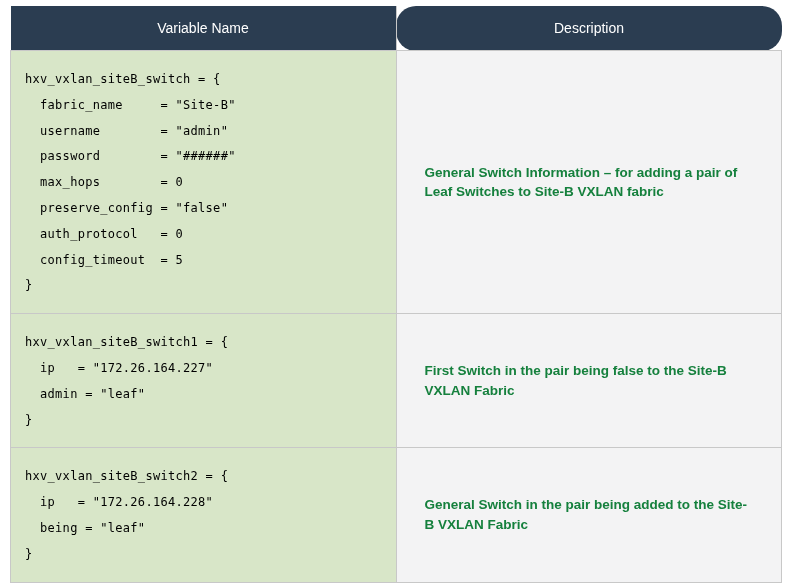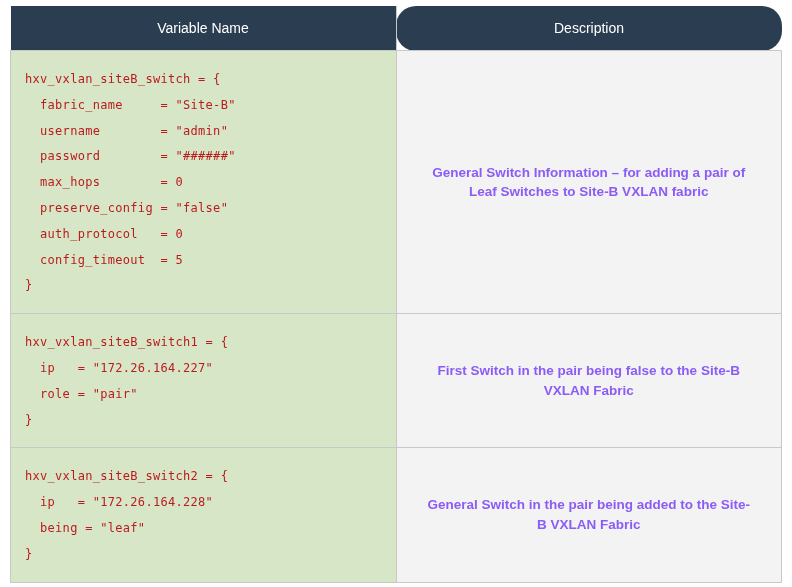--- a/index.html
+++ b/index.html
@@ -36,33 +36,33 @@
       border: 1px solid #c8c8c8;
       vertical-align: middle;
     }
     .config-table td.var-cell {
       background: #d8e6c8;
       padding: 16px 14px 14px 14px;
       width: 49%;
     }
     .config-table td.desc-cell {
       background: #f3f3f4;
-      text-align: center;
+      text-align: left;
       font-weight: 700;
       font-size: 13.5px;
-      color: #8b5cf6;
+      color: #15803d;
       padding: 10px 28px;
       line-height: 1.45;
       width: 51%;
     }
     .code-block {
       font-family: "Consolas", "Monaco", monospace;
       font-size: 12px;
       line-height: 2.15;
-      color: #b91c1c;
+      color: #000000;
       white-space: pre;
       letter-spacing: 0.3px;
     }
   </style>
 </head>
 <body>
 
 <div class="container">
   <table class="config-table">
     <thead>
@@ -83,21 +83,21 @@
   auth_protocol   = 0
   config_timeout  = 5
 }</div>
         </td>
         <td class="desc-cell">General Switch Information – for adding a pair of Leaf Switches to Site-B VXLAN fabric</td>
       </tr>
       <tr>
         <td class="var-cell">
           <div class="code-block">hxv_vxlan_siteB_switch1 = {
   ip   = "172.26.164.227"
-  role = "pair"
+  admin = "leaf"
 }</div>
         </td>
         <td class="desc-cell">First Switch in the pair being false to the Site-B VXLAN Fabric</td>
       </tr>
       <tr>
         <td class="var-cell">
           <div class="code-block">hxv_vxlan_siteB_switch2 = {
   ip   = "172.26.164.228"
   being = "leaf"
 }</div>

